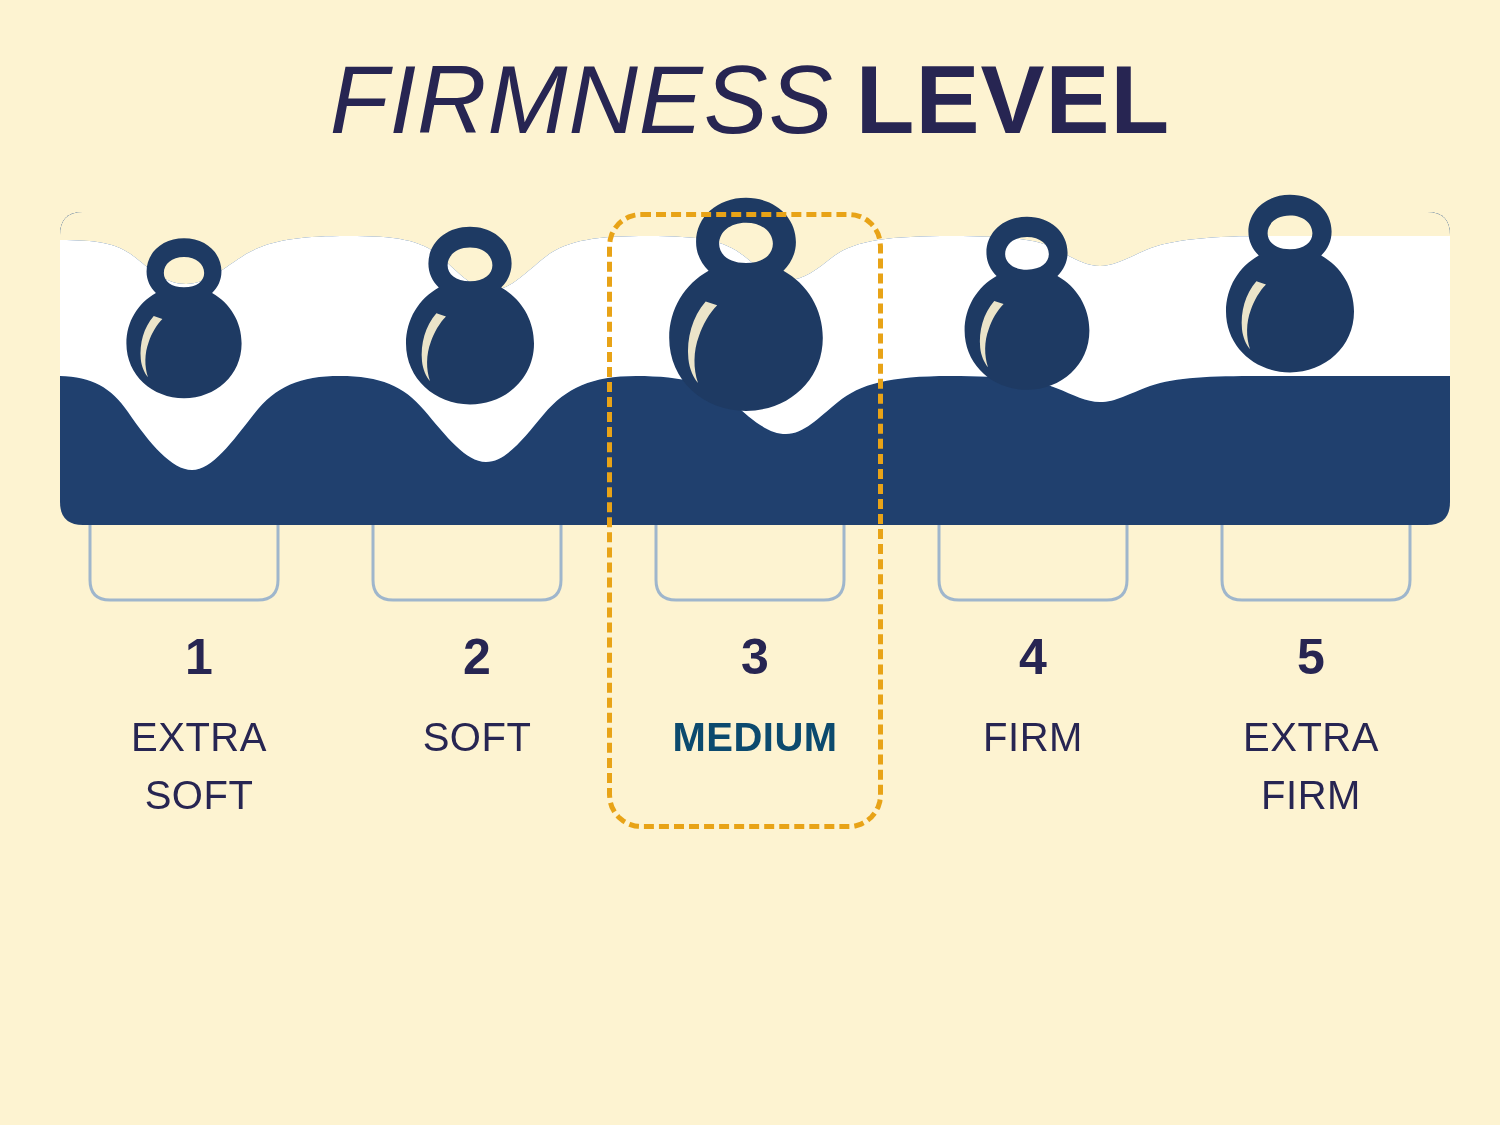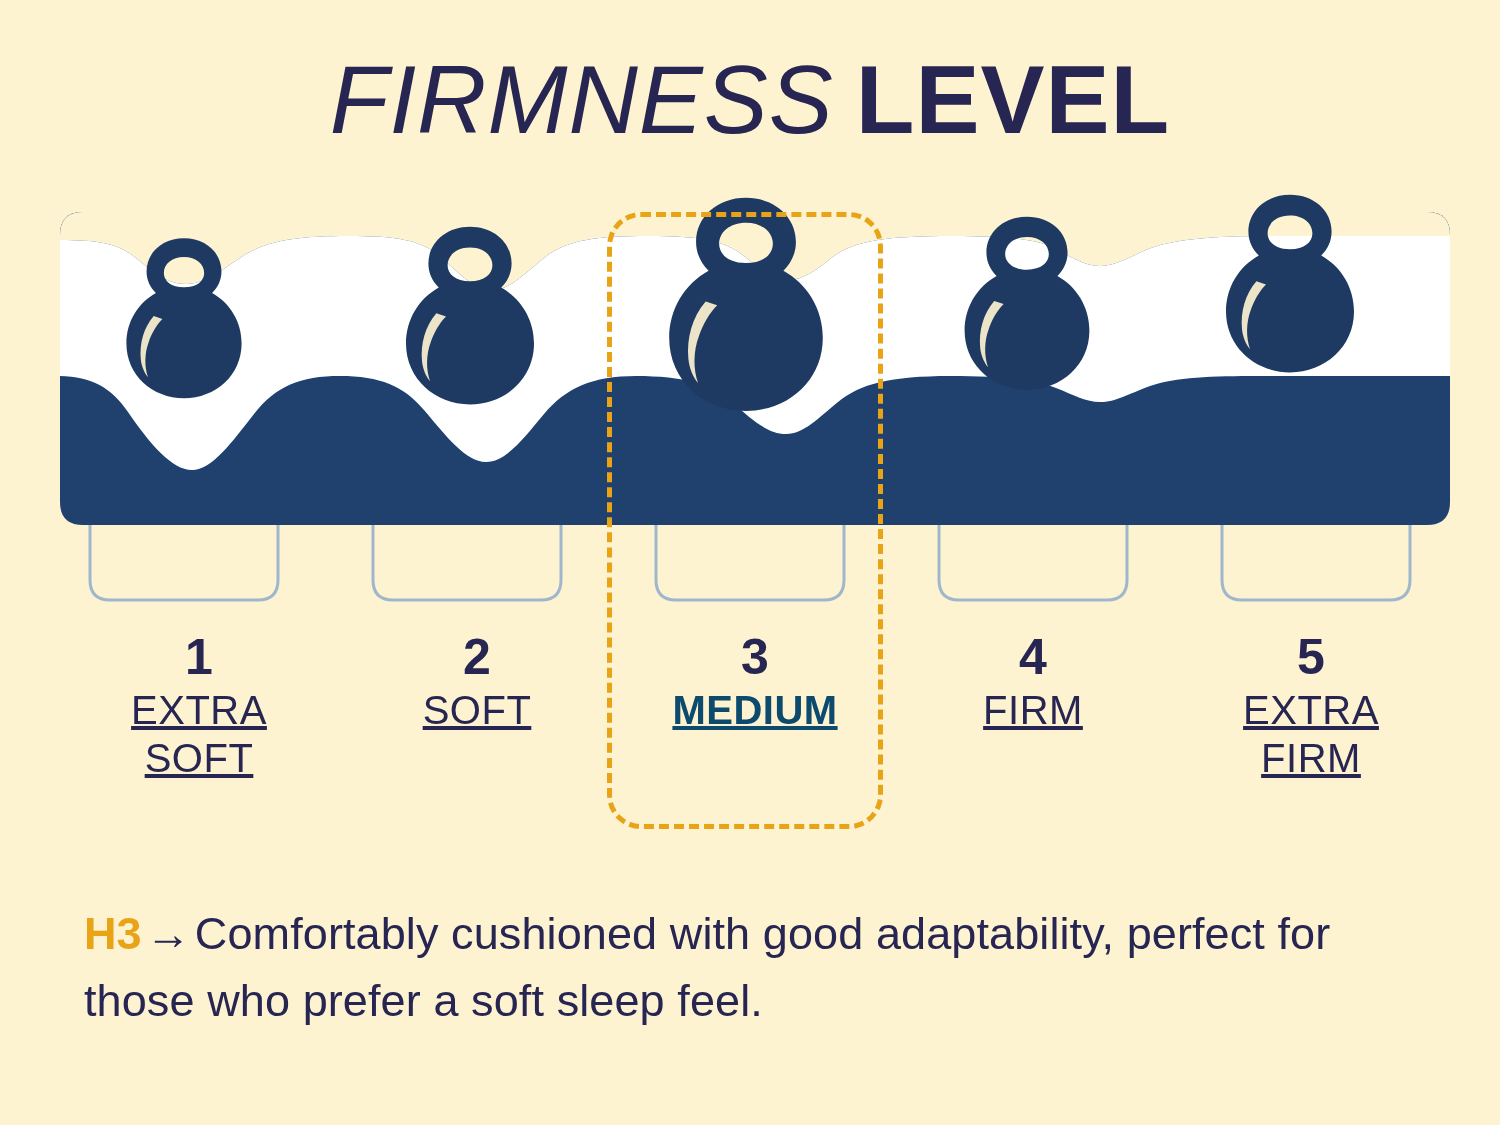--- a/index.html
+++ b/index.html
@@ -85,24 +85,24 @@
   }
   .scale-num {
     font-size: 50px;
     font-weight: 700;
     line-height: 58px;
     letter-spacing: 0px;
   }
   .scale-label {
     font-size: 40px;
     font-weight: 400;
-    line-height: 48px;
+    line-height: 58px;
     letter-spacing: 0.5px;
+    margin-top: 22px;
     white-space: pre-line;
-    text-decoration: underline;
   }
   .scale-item.is-active .scale-label {
     color: #0c4a6e;
     font-weight: 700;
   }
 
   
   .caption {
     position: absolute;
     left: 84px;
@@ -281,17 +281,14 @@
       <div class="scale-num">4</div>
       <div class="scale-label">FIRM</div>
     </div>
     <div class="scale-item">
       <div class="scale-num">5</div>
       <div class="scale-label">EXTRA
 FIRM</div>
     </div>
   </div>
 
-  <div class="caption">
-    <span class="cap-tag">H3</span><span class="cap-arrow">→</span><span>Comfortably cushioned with good adaptability, perfect for those who prefer a soft sleep feel.</span>
-  </div>
 
 </div>
 
 </body></html>

